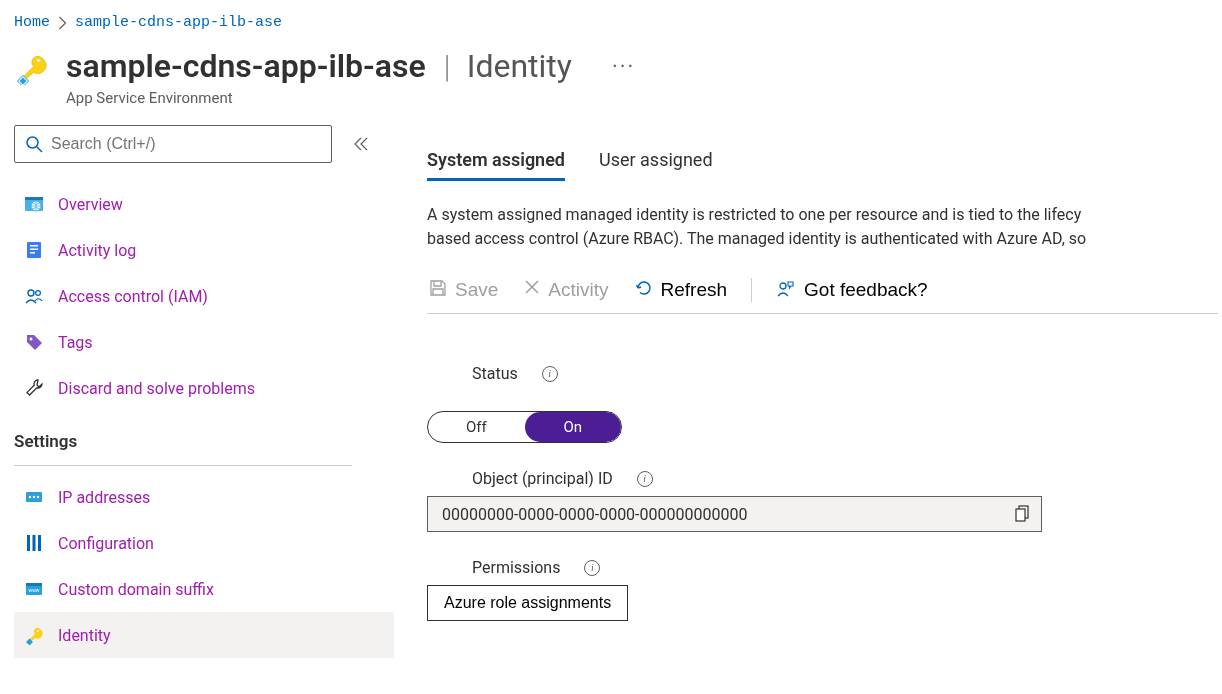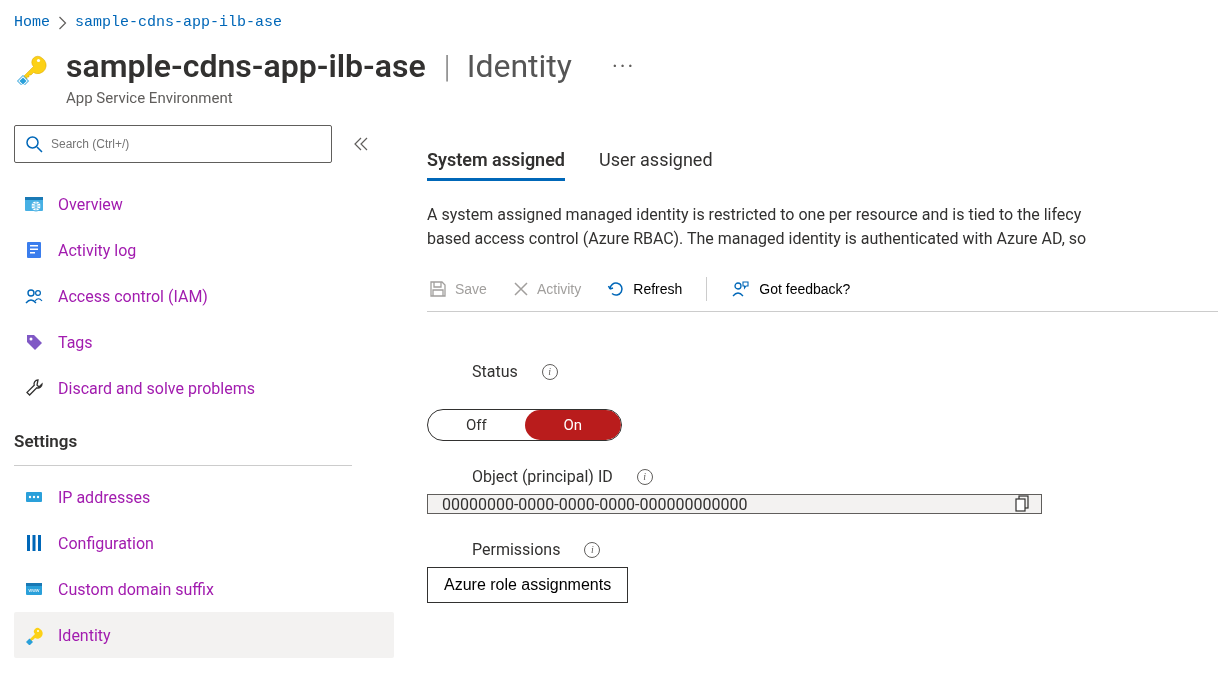--- a/index.html
+++ b/index.html
@@ -93,21 +93,21 @@
     gap: 8px;
     border: 1px solid #605e5c;
     border-radius: 2px;
     padding: 6px 10px;
     width: 318px;
     height: 38px;
   }
   .search-box input {
     border: none;
     outline: none;
-    font-size: 12px;
+    font-size: 16px;
     width: 100%;
     background: transparent;
   }
   .collapse-toggle {
     cursor: pointer;
     color: #605e5c;
     font-size: 16px;
   }
   .nav-item {
     display: flex;
@@ -174,23 +174,22 @@
   .toolbar {
     display: flex;
     align-items: center;
     gap: 22px;
     margin-top: 26px;
     padding-bottom: 10px;
     border-bottom: 1px solid #ccc;
   }
   .toolbar-btn {
     display: flex;
-    align-items: center;
     gap: 8px;
-    font-size: 14px;
+    font-size: 19px;
     cursor: pointer;
     background: none;
     border: none;
     padding: 2px;
   }
   .toolbar-btn.disabled {
     color: #a19f9d;
     cursor: default;
   }
   .toolbar-divider {
@@ -233,34 +232,34 @@
   }
   .toggle-half {
     flex: 1;
     display: flex;
     align-items: center;
     justify-content: center;
     font-size: 15px;
     cursor: pointer;
   }
   .toggle-half.on {
-    background: #b91c1c;
+    background: #4c1d95;
     color: #fff;
     border-radius: 999px;
   }
 
   
   .readonly-field {
     display: flex;
     align-items: center;
     justify-content: space-between;
     background: #f3f2f1;
     border: 1px solid #605e5c;
     width: 615px;
-    height: 20px;
+    height: 36px;
     padding: 0 10px 0 14px;
     font-size: 16px;
     color: #323130;
   }
   .field-group.second { margin-top: 26px; }
   .copy-icon { cursor: pointer; }
 
   .secondary-button {
     border: 1px solid #323130;
     background: #fff;

